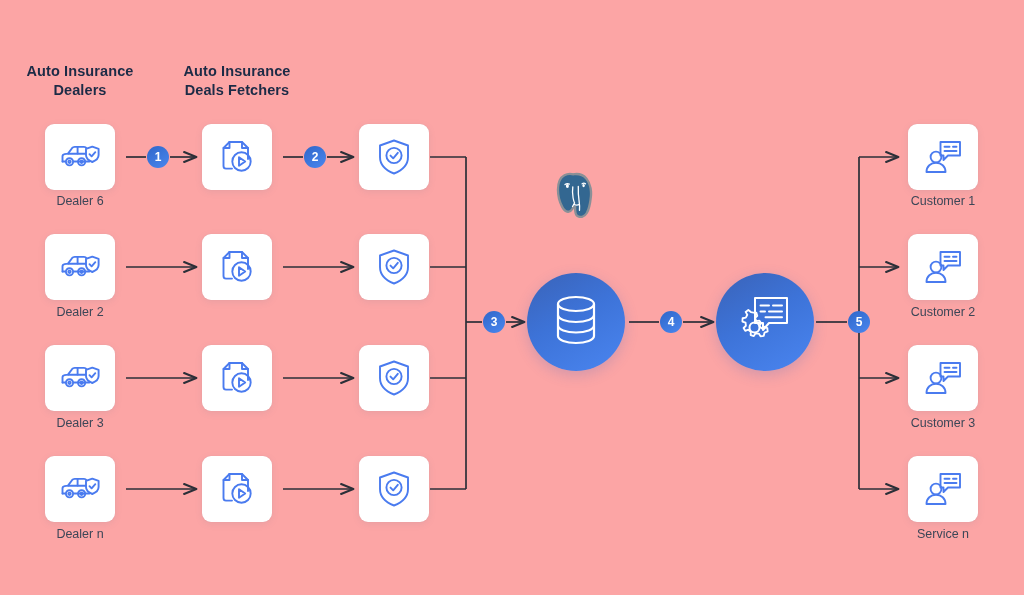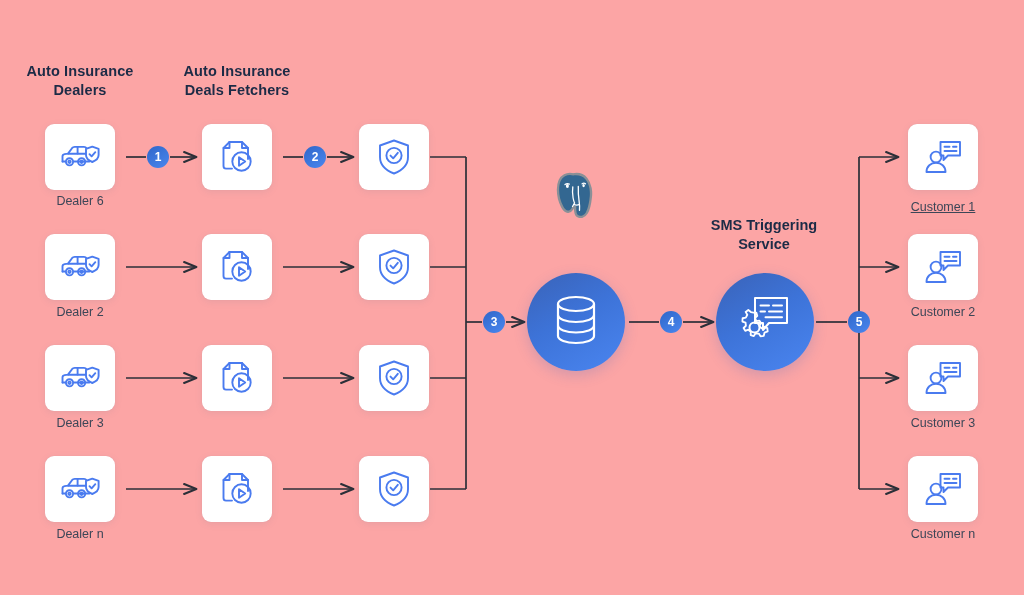--- a/index.html
+++ b/index.html
@@ -326,22 +326,20 @@
     <span>
       <svg width="48" height="54" viewBox="0 0 48 54" fill="none" stroke="#ffffff" stroke-width="2.2" stroke-linecap="round" stroke-linejoin="round">
         <ellipse cx="24" cy="11" rx="18" ry="7"></ellipse>
         <path d="M6 11 L6 43 C6 46.9 14 50 24 50 C34 50 42 46.9 42 43 L42 11"></path>
         <path d="M6 22 C6 25.9 14 29 24 29 C34 29 42 25.9 42 22"></path>
         <path d="M6 32.5 C6 36.4 14 39.5 24 39.5 C34 39.5 42 36.4 42 32.5"></path>
       </svg>
     </span>
   </div>
 
-  <div class="circle-title" style="left:664px; top:216px;">SMS Triggering
-Service</div>
   <div class="circle" style="left:716px; top:273px;">
     <span>
       <svg width="54" height="52" viewBox="0 0 54 52" fill="none" stroke="#ffffff" stroke-width="2" stroke-linecap="round" stroke-linejoin="round">
         <path d="M17 4 L49 4 L49 29 L31 29 L25 36 L25 29 L17 29 Z"></path>
         <path d="M22.5 11.5 L31 11.5"></path>
         <path d="M35 11.5 L44 11.5"></path>
         <path d="M22.5 17.5 L27 17.5"></path>
         <path d="M31 17.5 L44 17.5"></path>
         <path d="M27.5 23.3 L44 23.3"></path>
         <path d="M16.9 23.5 L19.9 23.5 L21 27.1 L18.5 29.3 L19.9 32.8 L23.3 32.2 L25.1 35 L23.2 38 L25.6 40.6 L28.7 38.9 L31.9 40.3 L32.2 43.9 L28.8 45.2 L28 48.7 L24.5 49.3 L22.6 46.3 L19.1 46 L17.2 49 L13.8 47.9 L13.9 44.3 L11.2 42.1 L7.9 43.3 L6.1 40.2 L8.6 37.8 L8.2 34.3 L4.8 33.2 L5 29.6 L8.5 28.9 L10.1 25.8 L8.3 22.7 L11.2 20.6 L14 22.9 Z" transform="translate(0,-3) scale(0.92)"></path>
@@ -355,21 +353,21 @@
       <svg width="40" height="36" viewBox="0 0 40 36" fill="none" stroke="#4a7bef" stroke-width="1.9" stroke-linecap="round" stroke-linejoin="round">
         <path d="M17.5 3 L37 3 L37 16.5 L25 16.5 L20.5 21 L20.5 16.5 L17.5 16.5 Z"></path>
         <path d="M21.5 7.8 L26.5 7.8"></path>
         <path d="M30 7.8 L33.5 7.8"></path>
         <path d="M21.5 12 L33.5 12"></path>
         <circle cx="13" cy="18" r="5.4"></circle>
         <path d="M3.5 33 C3.5 27.4 7.8 23.8 13 23.8 C18.2 23.8 22.5 27.4 22.5 33 Z"></path>
       </svg>
     </span>
   </div>
-  <div class="node-label" style="left:873px; top:200px;text-decoration:underline;">Customer 1</div>
+  <div class="node-label" style="left:873px; top:194px;">Customer 1</div>
 
   <div class="card" style="left:908px; top:234px;">
     <span>
       <svg width="40" height="36" viewBox="0 0 40 36" fill="none" stroke="#4a7bef" stroke-width="1.9" stroke-linecap="round" stroke-linejoin="round">
         <path d="M17.5 3 L37 3 L37 16.5 L25 16.5 L20.5 21 L20.5 16.5 L17.5 16.5 Z"></path>
         <path d="M21.5 7.8 L26.5 7.8"></path>
           <path d="M30 7.8 L33.5 7.8"></path>
           <path d="M21.5 12 L33.5 12"></path>
         <circle cx="13" cy="18" r="5.4"></circle>
         <path d="M3.5 33 C3.5 27.4 7.8 23.8 13 23.8 C18.2 23.8 22.5 27.4 22.5 33 Z"></path>
@@ -397,21 +395,21 @@
       <svg width="40" height="36" viewBox="0 0 40 36" fill="none" stroke="#4a7bef" stroke-width="1.9" stroke-linecap="round" stroke-linejoin="round">
         <path d="M17.5 3 L37 3 L37 16.5 L25 16.5 L20.5 21 L20.5 16.5 L17.5 16.5 Z"></path>
         <path d="M21.5 7.8 L26.5 7.8"></path>
           <path d="M30 7.8 L33.5 7.8"></path>
           <path d="M21.5 12 L33.5 12"></path>
         <circle cx="13" cy="18" r="5.4"></circle>
         <path d="M3.5 33 C3.5 27.4 7.8 23.8 13 23.8 C18.2 23.8 22.5 27.4 22.5 33 Z"></path>
       </svg>
     </span>
   </div>
-  <div class="node-label" style="left:873px; top:527px;">Customer n</div>
+  <div class="node-label" style="left:873px; top:527px;">Service n</div>
 
   <div class="badge" style="left:147px; top:146px;">1</div>
   <div class="badge" style="left:304px; top:146px;">2</div>
   <div class="badge" style="left:483px; top:311px;">3</div>
   <div class="badge" style="left:660px; top:311px;">4</div>
   <div class="badge" style="left:848px; top:311px;">5</div>
 
 </div>
 
 </body></html>

